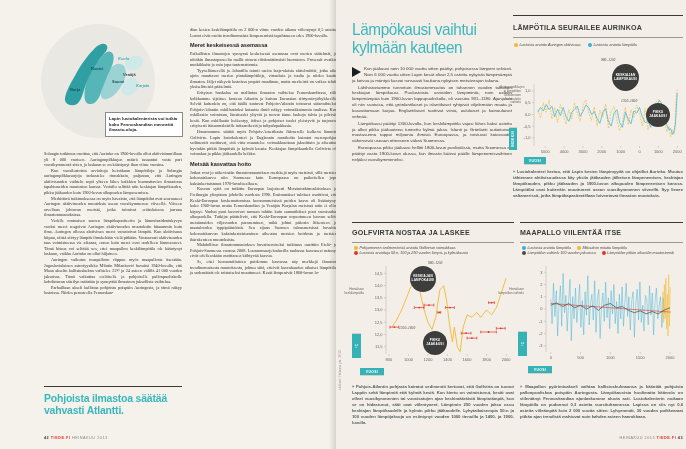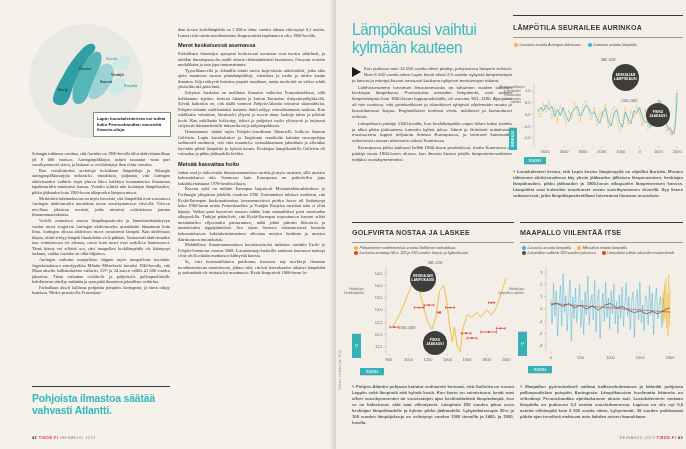--- a/index.html
+++ b/index.html
@@ -42,21 +42,21 @@
   .footer .pg{color:#3a3a38;font-weight:bold;}
   .footer .brand{color:#e2372b;font-weight:bold;}
   svg text{font-family:"Liberation Sans",sans-serif;}
   .gutter{background:linear-gradient(to right,rgba(0,0,0,0) 0%,rgba(90,80,70,.22) 50%,rgba(0,0,0,0) 100%);}
 </style>
 </head>
 <body>
 
 <div id="spread">
 
-  <section class="abs" style="left:0;top:0;width:336px;height:449px;">
+  <section class="abs" style="left:12px;top:0;width:336px;height:449px;">
 
     <svg class="abs" style="left:25px;top:20px;" width="122" height="122" viewBox="0 0 122 122">
       <circle cx="61" cy="61" r="57" fill="#e9e8e3"></circle>
       <path fill="#cfe9e9" d="M88,42 C92,37 99,34 104,37 C108,40 106,46 101,49 C96,51 90,50 88,46 Z"></path>
       <path fill="#cfe9e9" d="M86,63 C90,58 96,56 100,60 C103,64 101,70 96,74 C91,77 85,75 84,70 Z"></path>
       <path fill="#9bd3d4" d="M64,72 C66,64 69,55 74,48 C77,44 83,42 87,46 C90,50 89,57 86,63 C82,70 77,77 70,79 C65,80 63,77 64,72 Z"></path>
       <path fill="#56b5b6" d="M49,64 C52,55 56,46 62,40 C66,34 70,30 74,32 C78,34 77,42 74,48 C70,56 67,64 64,72 C62,79 58,85 52,84 C46,83 47,72 49,64 Z"></path>
       <path fill="#2f9fa4" d="M28,78 C30,68 36,60 40,52 C45,43 52,34 58,28 C62,24 68,22 70,26 C72,30 66,34 62,40 C56,48 52,56 49,64 C46,72 45,80 40,84 C34,87 27,84 28,78 Z"></path>
     </svg>
     <div class="maplabel" style="left:58px;top:87px;">Norja</div>

